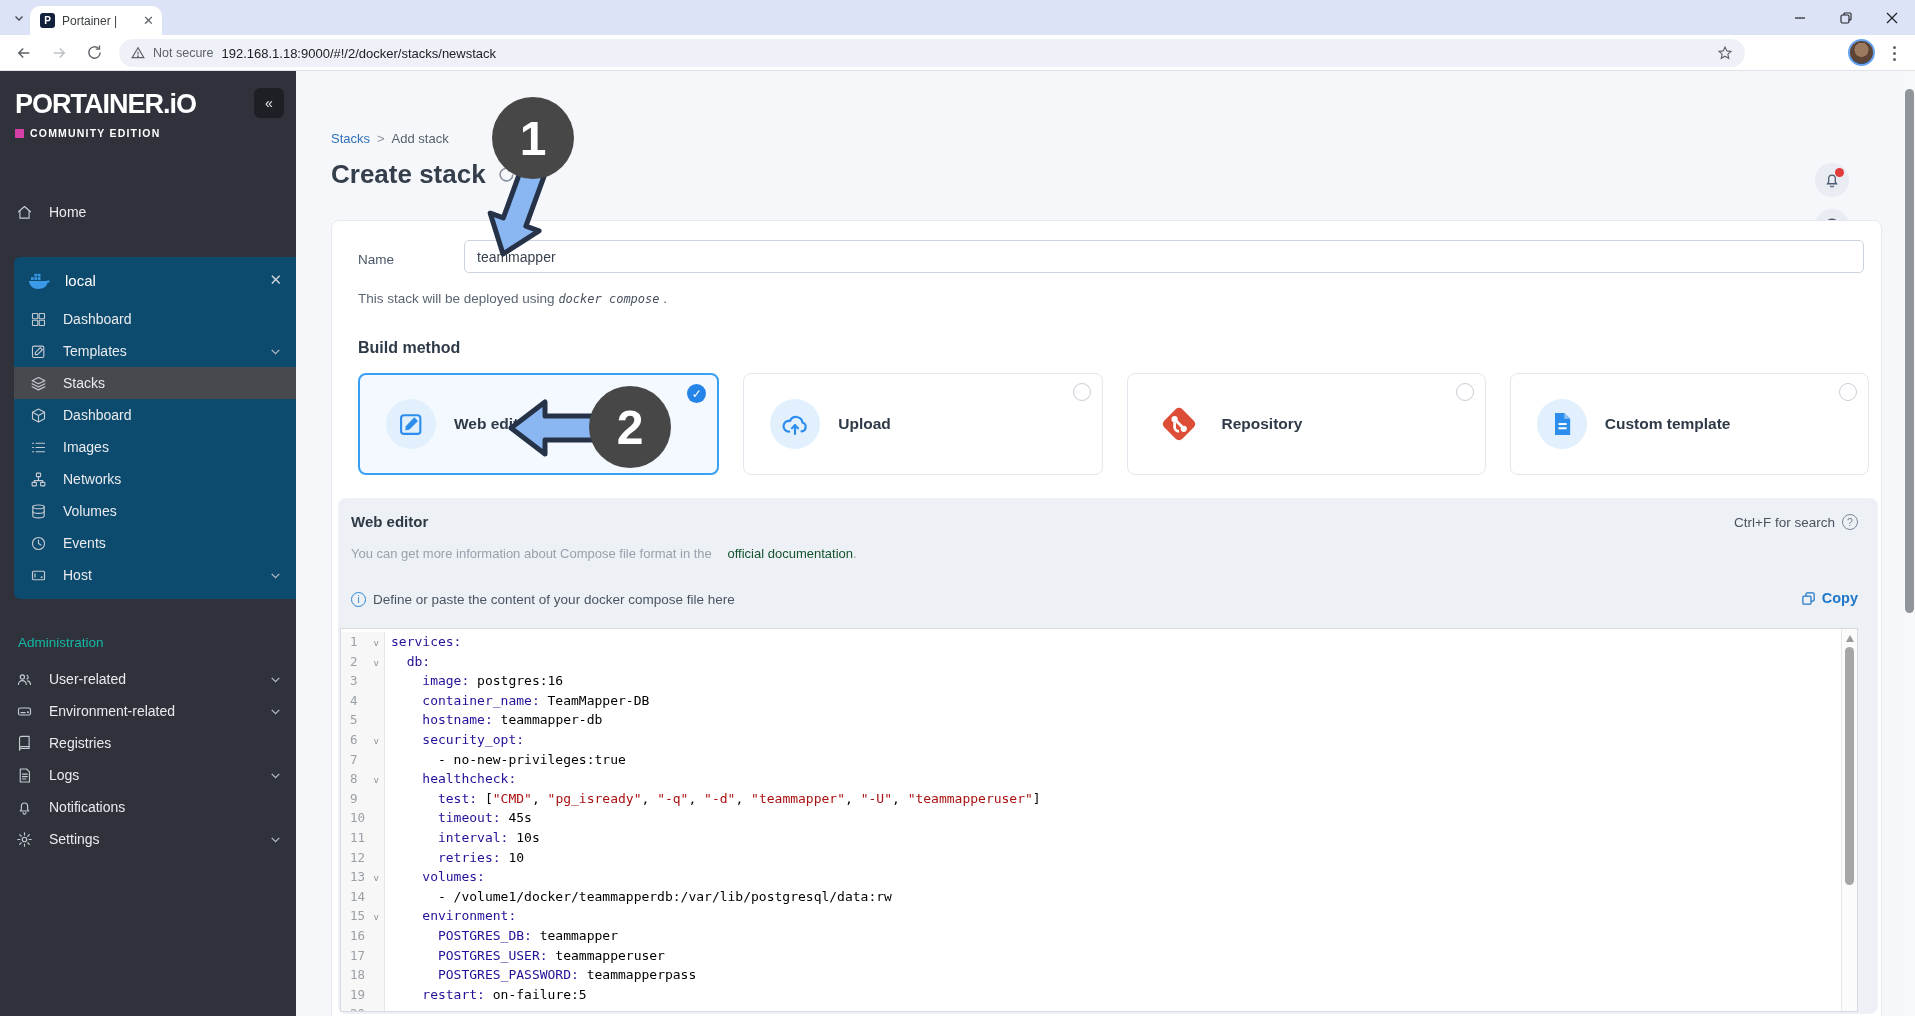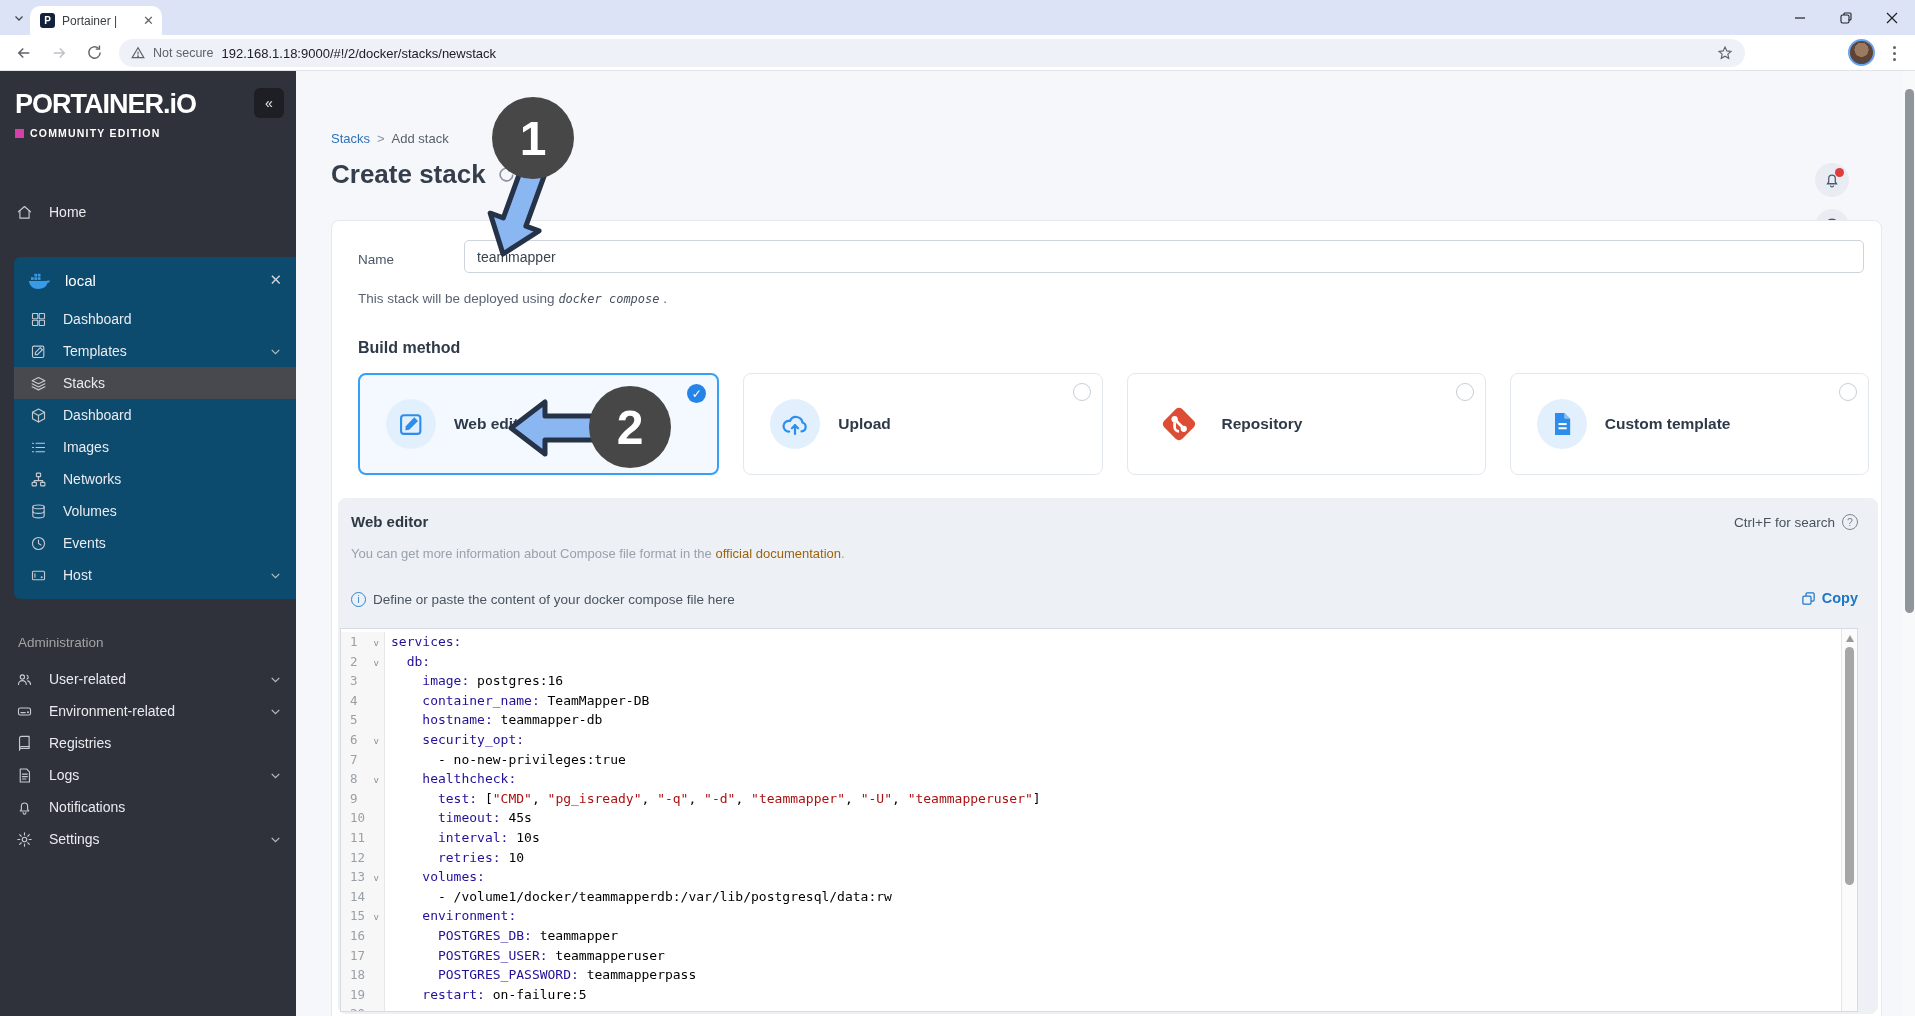--- a/index.html
+++ b/index.html
@@ -35,21 +35,21 @@
   .edition .sq { width:9px; height:9px; flex:none; }
   .side-top { position:absolute; left:0; top:125px; width:296px; }
   .env-group { position:absolute; left:14px; top:186px; width:282px; background:#0c4a6e; border-radius:6px 0 0 6px; padding-bottom:8px; }
   .env-head { height:46px; display:flex; align-items:center; gap:14px; padding:0 14px 0 13px; font-size:15px; color:#fff; }
   .env-close { margin-left:auto; color:#cdd2d8; font-size:15px; }
   .row { display:flex; align-items:center; height:32px; padding:0 14px 0 16px; gap:16px; font-size:14px; color:#e9ebee; }
   .row .ic { width:17px; height:17px; color:#c6cad1; display:flex; flex:none; }
   .row .ic svg { width:17px; height:17px; }
   .row.active { background:#47494f; }
   .row .chev { margin-left:auto; color:#b3b8c0; display:flex; }
-  .admin-label { position:absolute; left:18px; top:564px; font-size:13.5px; color:#a3a3a3; }
+  .admin-label { position:absolute; left:18px; top:564px; font-size:13.5px; color:#14b8a6; }
   .admin-items { position:absolute; left:0; top:592px; width:296px; }
   .admin-items .row { padding-left:16px; }
 
   .main { position:absolute; left:296px; top:0; width:1607px; height:945px; background:#f6f7fa; }
   .breadcrumb { position:absolute; left:35px; top:60px; font-size:13px; color:#8b93a0; }
   .breadcrumb .bc-link { color:#2e71b8; }
   .bc-sep { margin:0 7px; color:#8b93a0; }
   .bc-current { color:#57606c; }
   .page-title-row { position:absolute; left:35px; top:88px; display:flex; align-items:center; gap:11px; }
   .page-title { font-size:26px; font-weight:600; color:#353f4c; }
@@ -75,21 +75,21 @@
   .mcard .icwrap.big svg { width:44px; height:44px; }
   .mlabel { font-size:15.5px; font-weight:bold; color:#2f3a48; }
   .mradio { position:absolute; right:11px; top:9px; width:18px; height:18px; border-radius:50%; border:1.5px solid #c6ccd6; background:#fff; }
   .mcheck { position:absolute; right:11px; top:9px; width:19px; height:19px; border-radius:50%; background:#2584e8; color:#fff; font-size:12px; display:flex; align-items:center; justify-content:center; }
 
   .panel { position:absolute; left:6px; top:277px; width:1540px; height:516px; background:#edf1f6; border-radius:8px; }
   .panel-title { position:absolute; left:13px; top:15px; font-size:15px; color:#2e3944; font-weight:600; }
   .search-hint { position:absolute; right:20px; top:16px; font-size:13.5px; color:#49525e; display:flex; align-items:center; gap:7px; }
   .qcircle { width:16px; height:16px; border-radius:50%; border:1.3px solid #7c8694; color:#7c8694; font-size:10.5px; display:flex; align-items:center; justify-content:center; }
   .panel-info { position:absolute; left:13px; top:48px; font-size:13px; color:#99a1ad; }
-  .panel-info a { color:#a16207; text-decoration:none; }
+  .panel-info a { color:#14532d; text-decoration:none;margin-left:12px; }
   .define-row { position:absolute; left:13px; top:94px; display:flex; align-items:center; gap:7px; font-size:13.5px; color:#4a5460; }
   .info-ic { width:15px; height:15px; border-radius:50%; border:1.3px solid #2d85d6; color:#2d85d6; font-size:10px; display:flex; align-items:center; justify-content:center; font-style:normal; }
   .copy-btn { position:absolute; right:20px; top:92px; display:flex; align-items:center; gap:6px; font-size:14.5px; color:#2077c8; font-weight:600; }
   .copy-btn svg { width:15px; height:15px; }
 
   .editor { position:absolute; left:2px; top:130px; width:1518px; height:384px; background:#fff; border:1px solid #d7dbe1; overflow:hidden; font-family:"DejaVu Sans Mono", monospace; }
   .lines { position:absolute; left:0; top:3px; right:16px; }
   .cl { display:flex; height:19.6px; line-height:19.6px; font-size:13px; }
   .g { width:44px; flex:none; background:#f7f7f7; border-right:1px solid #e8e8e8; color:#9aa0a6; font-size:12.5px; padding-left:9px; position:relative; }
   .fold { position:absolute; right:5px; top:2px; font-size:9px; color:#8a8f98; }

